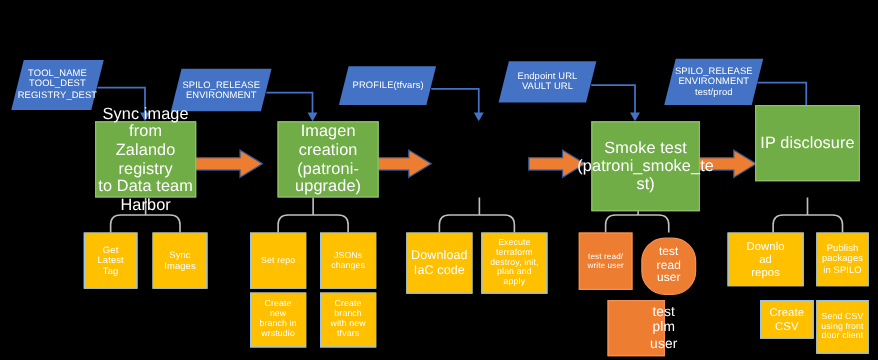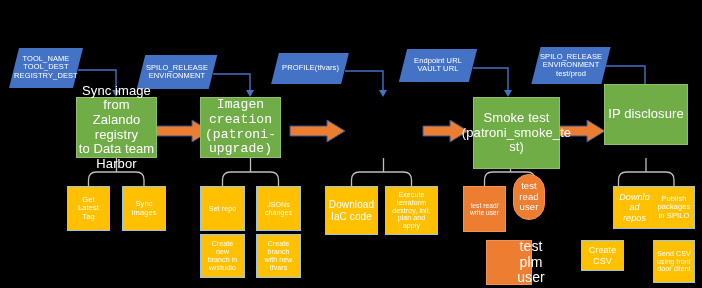--- a/index.html
+++ b/index.html
@@ -80,21 +80,21 @@
   <div class="node para" style="left:536px;top:47px;width:70px;height:37px;font-size:7.5px;">
     <span>SPILO_RELEASE
 ENVIRONMENT
 test/prod</span>
   </div>
 
   <div class="node green" style="left:76px;top:97px;width:81px;height:61px;">Sync image from
 Zalando registry
 to Data team
 Harbor</div>
-  <div class="node green" style="left:200px;top:97px;width:81px;height:61px;font-family:Liberation Mono, monospace;">Imagen creation
+  <div class="node green" style="left:222px;top:97px;width:81px;height:61px;">Imagen creation
 (patroni-upgrade)</div>
   <div class="node green" style="left:473px;top:97px;width:87px;height:72px;">Smoke test
 (patroni_smoke_te
 st)</div>
   <div class="node green" style="left:604px;top:84px;width:84px;height:61px;">IP disclosure</div>
 
   <div class="node yellow" style="left:67px;top:186px;width:43px;height:45px;font-size:7.5px;">Get
 Latest
 Tag</div>
   <div class="node yellow" style="left:122px;top:186px;width:44px;height:45px;font-size:7.5px;">Sync
@@ -115,31 +115,31 @@
   <div class="node yellow" style="left:325px;top:186px;width:53px;height:49px;font-size:10px;">Download
 IaC code</div>
   <div class="node yellow" style="left:385px;top:186px;width:53px;height:49px;font-size:7px;">Execute
 terraform
 destroy, init,
 plan and
 apply</div>
 
   <div class="node orange" style="left:463px;top:186px;width:43px;height:46px;font-size:6.5px;">test read/
 write user</div>
-  <div class="node orange" style="left:513px;top:174px;width:32px;height:46px;font-size:9.5px;border-radius:19px;">test
+  <div class="node orange" style="left:513px;top:190px;width:44px;height:46px;font-size:9.5px;border-radius:19px;">test
 read
 user</div>
-  <div class="node orange" style="left:486px;top:240px;width:46px;height:45px;font-size:14px;padding-left:44px;">test plm
+  <div class="node orange" style="left:486px;top:240px;width:46px;height:45px;font-size:11px;padding-left:44px;">test plm
 user</div>
 
-  <div class="node yellow" style="left:613px;top:186px;width:43px;height:43px;font-size:9px;font-style:italic;">Downlo
+  <div class="node yellow" style="left:582px;top:186px;width:61px;height:43px;font-size:9px;">Downlo
 ad
 repos</div>
   <div class="node yellow" style="left:653px;top:186px;width:42px;height:43px;font-size:7.5px;">Publish
 packages
 in SPILO</div>
-  <div class="node yellow" style="left:581px;top:240px;width:43px;height:31px;font-size:9px;">Create
+  <div class="node yellow" style="left:608px;top:240px;width:43px;height:31px;font-size:9px;">Create
 CSV</div>
   <div class="node yellow" style="left:653px;top:240px;width:42px;height:43px;font-size:7px;">Send CSV
 using front
 door client</div>
 
 </div>
 
 </body></html>

